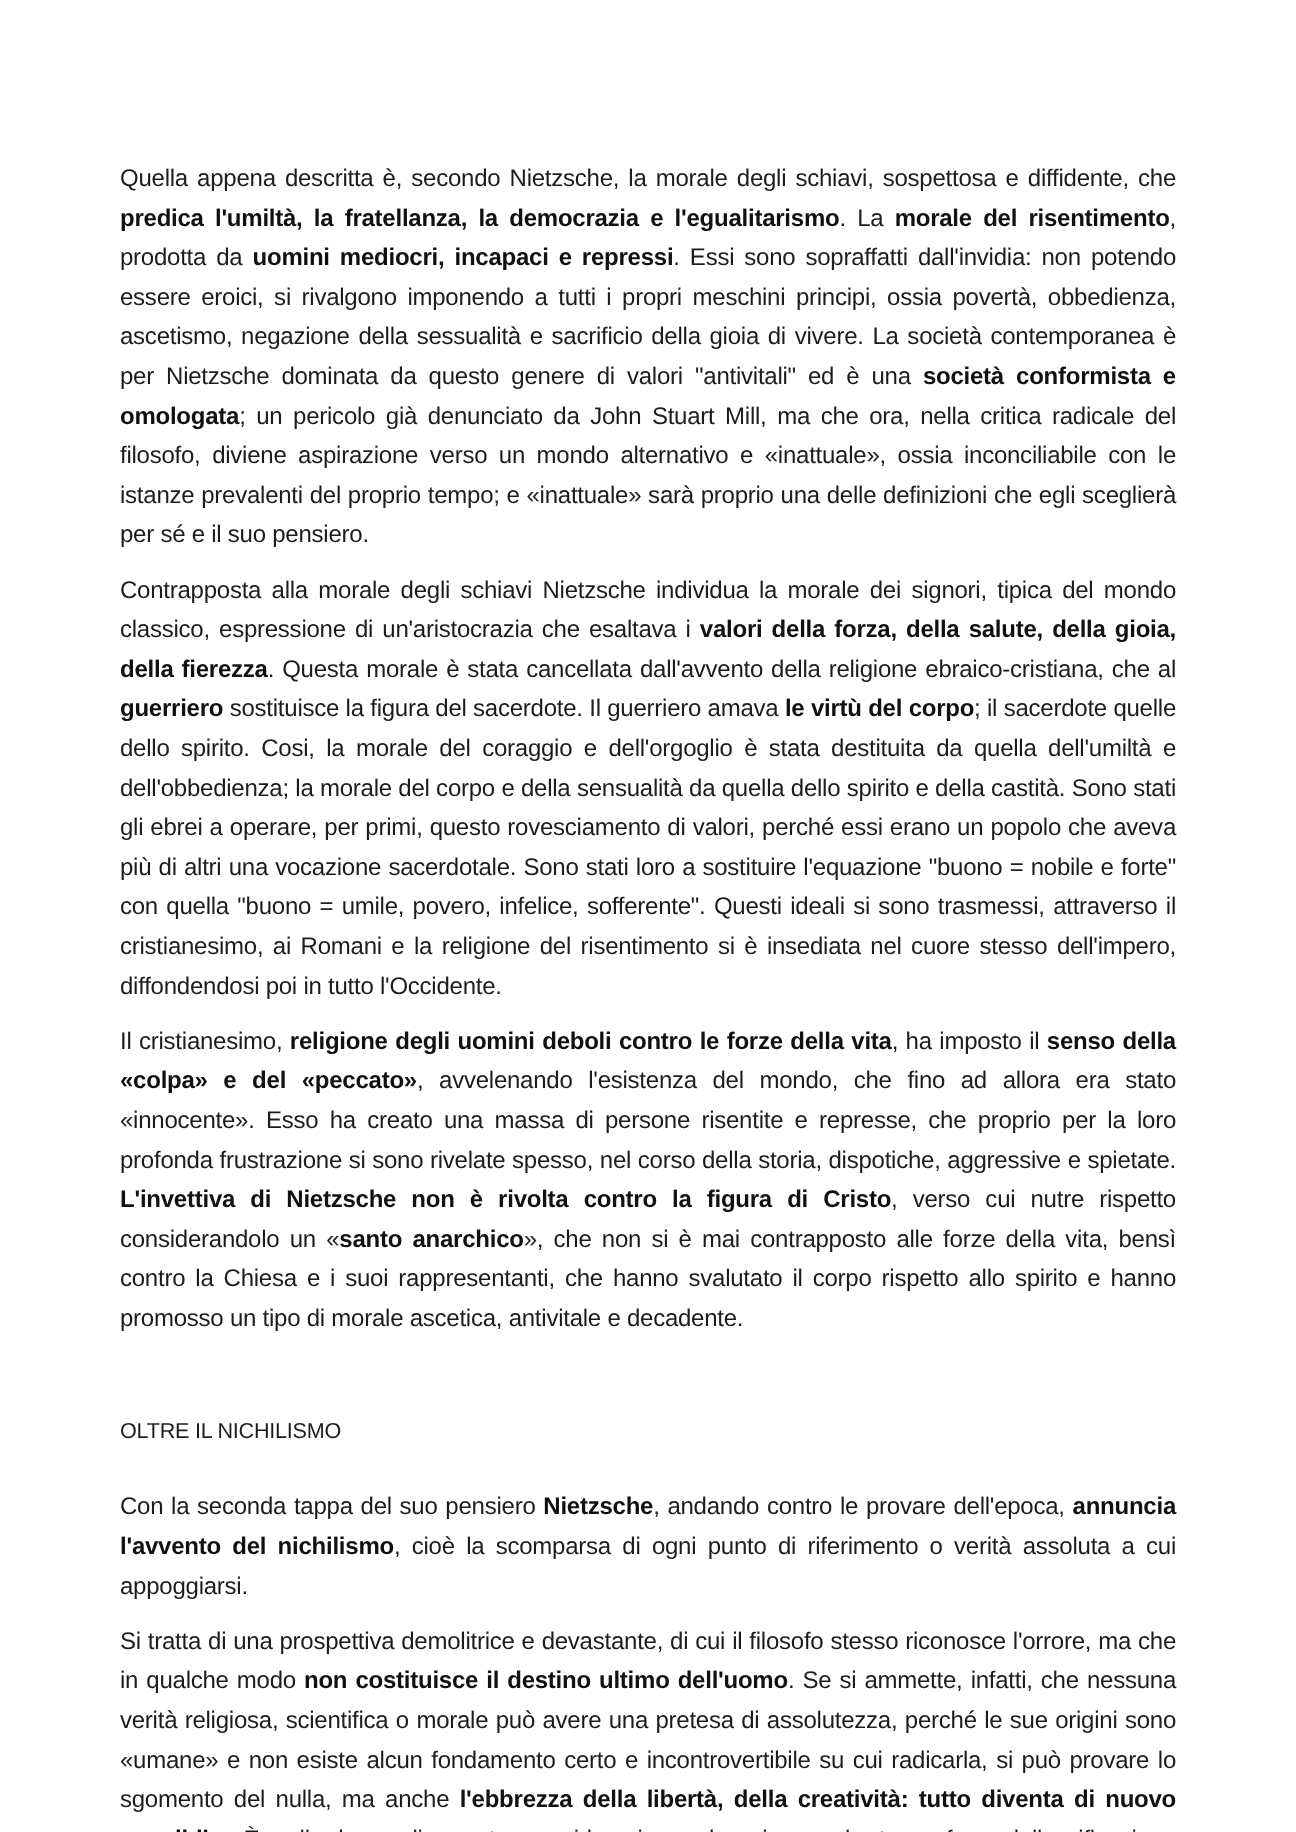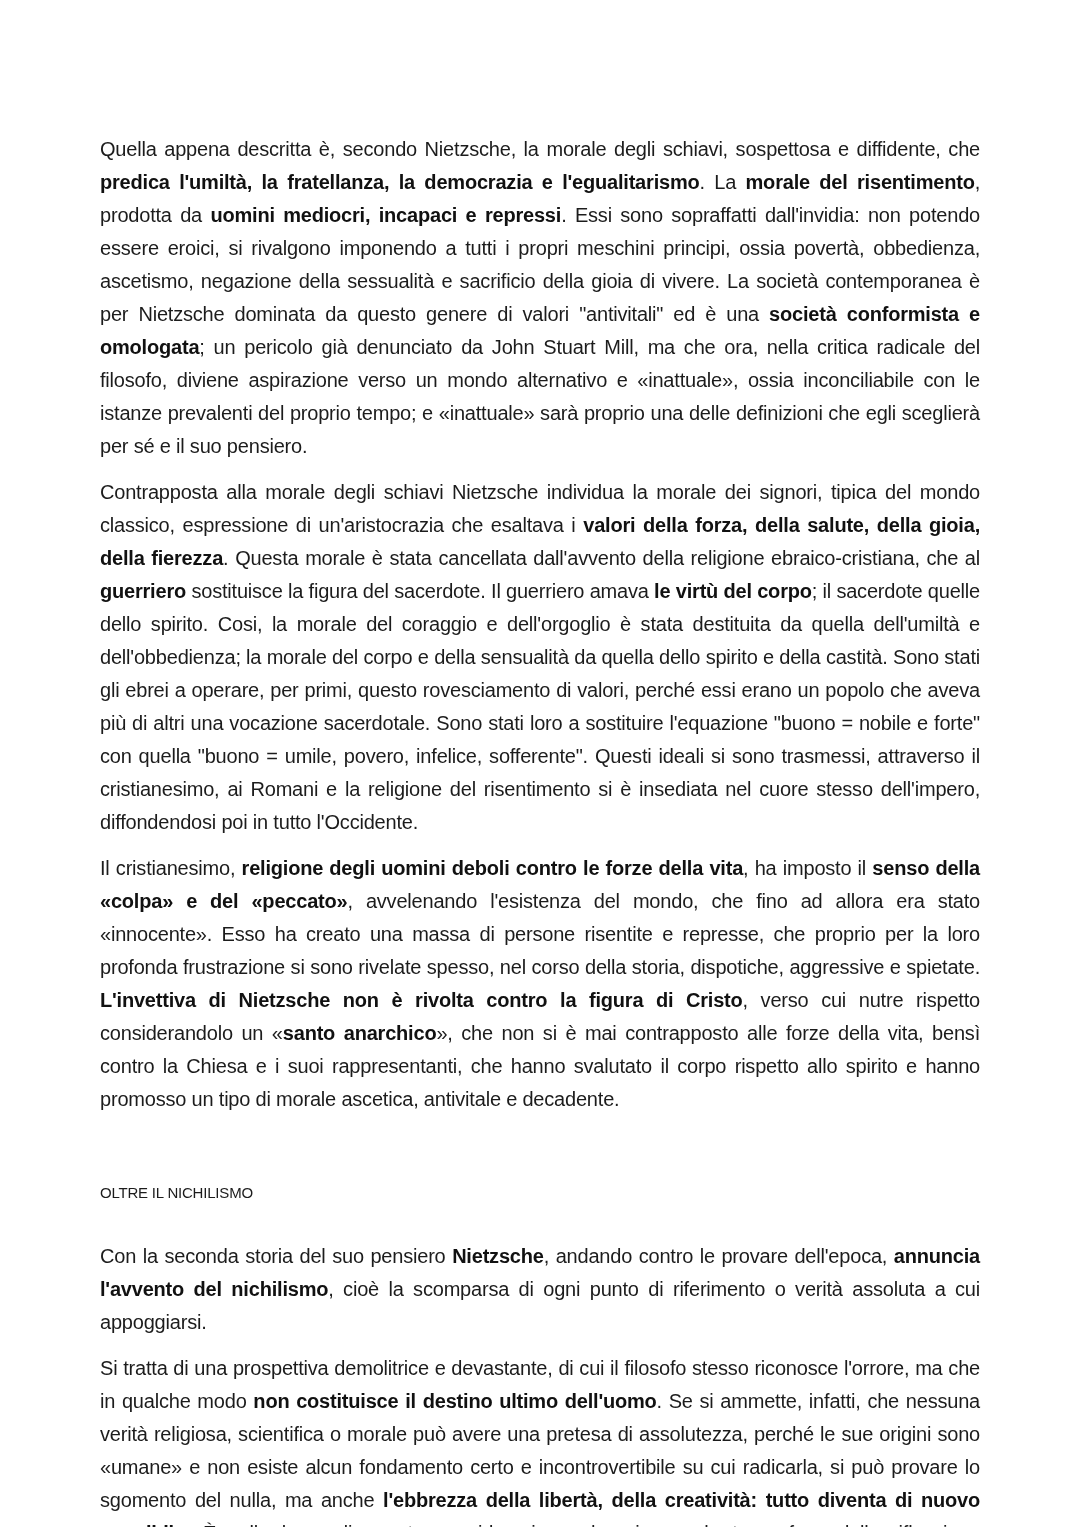--- a/index.html
+++ b/index.html
@@ -33,36 +33,36 @@
   }
   .content p.tight {
     margin-top: 0;
     margin-bottom: 13px;
   }
   .content p:last-child {
     margin-bottom: 0;
   }
   .content h2.section-heading {
     margin: 60px 0 31px 0;
-    font-size: 15px;
+    font-size: 18px;
     line-height: 33px;
     letter-spacing: -0.2px;
     font-weight: normal;
     text-align: left;
   }
   .content b {
     font-weight: bold;
     color: #111111;
   }
 </style>
 </head>
 <body>
 
 <div class="page">
   <div class="content" id="doc-content">
       <p><span>Quella appena descritta è, secondo Nietzsche, la morale degli schiavi, sospettosa e diffidente, che </span><b>predica l'umiltà, la fratellanza, la democrazia e l'egualitarismo</b><span>. La </span><b>morale del risentimento</b><span>, prodotta da </span><b>uomini mediocri, incapaci e repressi</b><span>. Essi sono sopraffatti dall'invidia: non potendo essere eroici, si rivalgono imponendo a tutti i propri meschini principi, ossia povertà, obbedienza, ascetismo, negazione della sessualità e sacrificio della gioia di vivere. La società contemporanea è per Nietzsche dominata da questo genere di valori "antivitali" ed è una </span><b>società conformista e omologata</b><span>; un pericolo già denunciato da John Stuart Mill, ma che ora, nella critica radicale del filosofo, diviene aspirazione verso un mondo alternativo e «inattuale», ossia inconciliabile con le istanze prevalenti del proprio tempo; e «inattuale» sarà proprio una delle definizioni che egli sceglierà per sé e il suo pensiero.</span></p>
       <p><span>Contrapposta alla morale degli schiavi Nietzsche individua la morale dei signori, tipica del mondo classico, espressione di un'aristocrazia che esaltava i </span><b>valori della forza, della salute, della gioia, della fierezza</b><span>. Questa morale è stata cancellata dall'avvento della religione ebraico-cristiana, che al </span><b>guerriero</b><span> sostituisce la figura del sacerdote. Il guerriero amava </span><b>le virtù del corpo</b><span>; il sacerdote quelle dello spirito. Cosi, la morale del coraggio e dell'orgoglio è stata destituita da quella dell'umiltà e dell'obbedienza; la morale del corpo e della sensualità da quella dello spirito e della castità. Sono stati gli ebrei a operare, per primi, questo rovesciamento di valori, perché essi erano un popolo che aveva più di altri una vocazione sacerdotale. Sono stati loro a sostituire l'equazione "buono = nobile e forte" con quella "buono = umile, povero, infelice, sofferente". Questi ideali si sono trasmessi, attraverso il cristianesimo, ai Romani e la religione del risentimento si è insediata nel cuore stesso dell'impero, diffondendosi poi in tutto l'Occidente.</span></p>
       <p><span>Il cristianesimo, </span><b>religione degli uomini deboli contro le forze della vita</b><span>, ha imposto il </span><b>senso della «colpa» e del «peccato»</b><span>, avvelenando l'esistenza del mondo, che fino ad allora era stato «innocente». Esso ha creato una massa di persone risentite e represse, che proprio per la loro profonda frustrazione si sono rivelate spesso, nel corso della storia, dispotiche, aggressive e spietate. </span><b>L'invettiva di Nietzsche non è rivolta contro la figura di Cristo</b><span>, verso cui nutre rispetto considerandolo un «</span><b>santo anarchico</b><span>», che non si è mai contrapposto alle forze della vita, bensì contro la Chiesa e i suoi rappresentanti, che hanno svalutato il corpo rispetto allo spirito e hanno promosso un tipo di morale ascetica, antivitale e decadente.</span></p>
       <h2 class="section-heading"><span>OLTRE IL NICHILISMO</span></h2>
-      <p><span>Con la seconda storia del suo pensiero </span><b>Nietzsche</b><span>, andando contro le provare dell'epoca, </span><b>annuncia l'avvento del nichilismo</b><span>, cioè la scomparsa di ogni punto di riferimento o verità assoluta a cui appoggiarsi.</span></p>
+      <p><span>Con la seconda tappa del suo pensiero </span><b>Nietzsche</b><span>, andando contro le provare dell'epoca, </span><b>annuncia l'avvento del nichilismo</b><span>, cioè la scomparsa di ogni punto di riferimento o verità assoluta a cui appoggiarsi.</span></p>
       <p class="tight"><span>Si tratta di una prospettiva demolitrice e devastante, di cui il filosofo stesso riconosce l'orrore, ma che in qualche modo </span><b>non costituisce il destino ultimo dell'uomo</b><span>. Se si ammette, infatti, che nessuna verità religiosa, scientifica o morale può avere una pretesa di assolutezza, perché le sue origini sono «umane» e non esiste alcun fondamento certo e incontrovertibile su cui radicarla, si può provare lo sgomento del nulla, ma anche </span><b>l'ebbrezza della libertà, della creatività: tutto diventa di nuovo possibile</b><span>. È sulla base di questa considerazione che si apre la terza fase della riflessione nietzscheana, quella del «fanciullo», del «meriggio» e dell'avvento dell'«oltreuomo».</span></p>
     </div>
 </div>
 
 </body></html>

